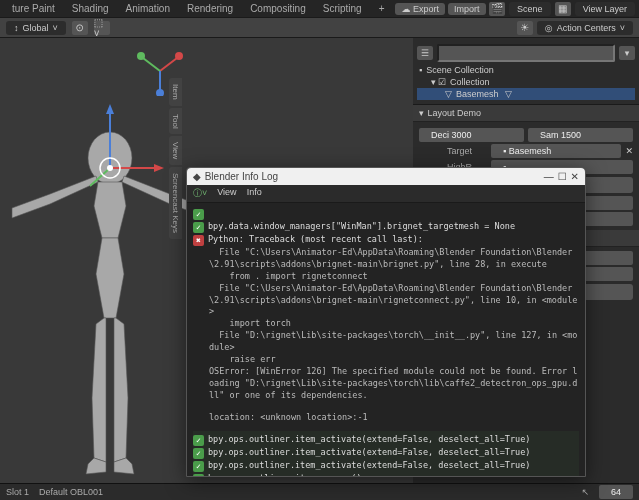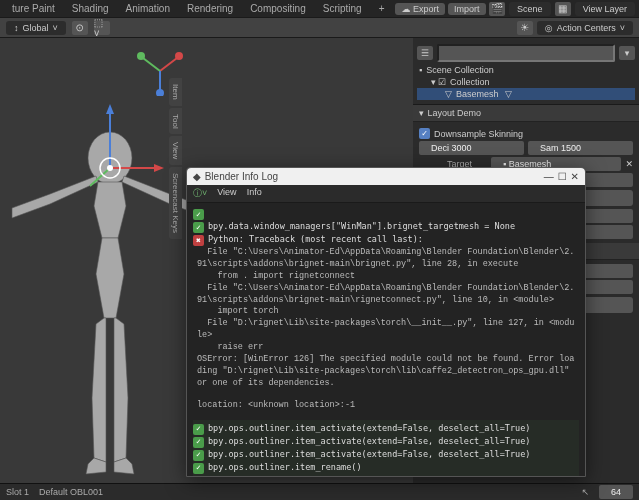--- a/index.html
+++ b/index.html
@@ -29,21 +29,21 @@
 .side-tab { writing-mode:vertical-rl; padding:6px 2px; background:#424242; margin-bottom:2px; border-radius:3px 0 0 3px; font-size:8px; color:#aaa; }
 .info-log { position:absolute; left:186px; top:167px; width:400px; height:310px; background:#232323; border:1px solid #555; border-radius:4px 4px 0 0; box-shadow:0 4px 20px rgba(0,0,0,0.5); display:flex; flex-direction:column; z-index:10; }
 .log-title { background:#f0f0f0; color:#444; padding:3px 6px; font-size:10px; display:flex; align-items:center; gap:4px; border-radius:4px 4px 0 0; }
 .log-menubar { background:#2b2b2b; padding:2px 6px; display:flex; gap:10px; font-size:9px; border-bottom:1px solid #1a1a1a; }
 .log-body { flex:1; padding:4px 6px; font-family:Consolas,monospace; font-size:8.5px; line-height:1.4; overflow:hidden; color:#ddd; }
 .log-line { display:flex; gap:4px; margin:1px 0; align-items:flex-start; }
 .log-line.traceback {margin-left:0;}
 .log-mark { width:11px; height:11px; border-radius:2px; flex-shrink:0; display:inline-flex; align-items:center; justify-content:center; font-size:8px; margin-top:1px; }
 .mark-green { background:#4a9c4a; color:#fff; }
 .mark-red { background:#c04040; color:#fff; }
-.log-trace { margin-left:4px; white-space:pre-wrap; word-break:break-all; color:#bbb;font-family:Liberation Mono, monospace; }
+.log-trace { margin-left:16px; white-space:pre-wrap; word-break:break-all; color:#bbb; }
 .log-green-block { background:rgba(74,156,74,0.08); padding:2px 0; }
 .close-x { margin-left:auto; }
 .top-right { display:flex; gap:4px; margin-left:auto; align-items:center; }
 .icon-box { width:16px; height:14px; background:#555; border-radius:2px; display:inline-flex; align-items:center; justify-content:center; }
 .status-bar { position:absolute; bottom:0; left:0; right:0; height:17px; background:#2b2b2b; border-top:1px solid #111; display:flex; align-items:center; padding:0 6px; gap:10px; font-size:9px; color:#aaa; }
 .axis-x { stroke:#d34848; }
 .axis-y { stroke:#5fbb5f; }
 .axis-z { stroke:#4b7fd8; }
 </style>
 </head>
@@ -126,24 +126,20 @@
           <input class="field-input" placeholder="" style="">
           <span class="icon-box">▾</span>
         </div>
      <div class="out-row">▪ <span>Scene Collection</span></div>
      <div class="out-row" style="padding-left:14px">▾ ☑ <span>Collection</span></div>
      <div class="out-row sel" style="padding-left:28px">▽ <span>Basemesh</span> &nbsp;▽</div>
    </div>
    <div class="panel-header">▾ <span>Layout Demo</span></div>
    <div class="panel-body">
      <div class="field-row">
-          <span class="checkbox"></span> 
-          <span>Downsample Skinning</span>
-        </div>
-     <div class="field-row">
        <span class="field-input" style="flex:1"><span>Deci</span> <span>3000</span></span>
        <span class="field-input" style="flex:1"><span>Sam</span> <span>1500</span></span>
      </div>
      <div class="field-row">
           <span class="field-label">Target</span>
           <span class="field-input">▪ <span>Basemesh</span></span>
           <span>✕</span>
         </div>
      <div class="field-row">
           <span class="field-label">HighR...</span>

